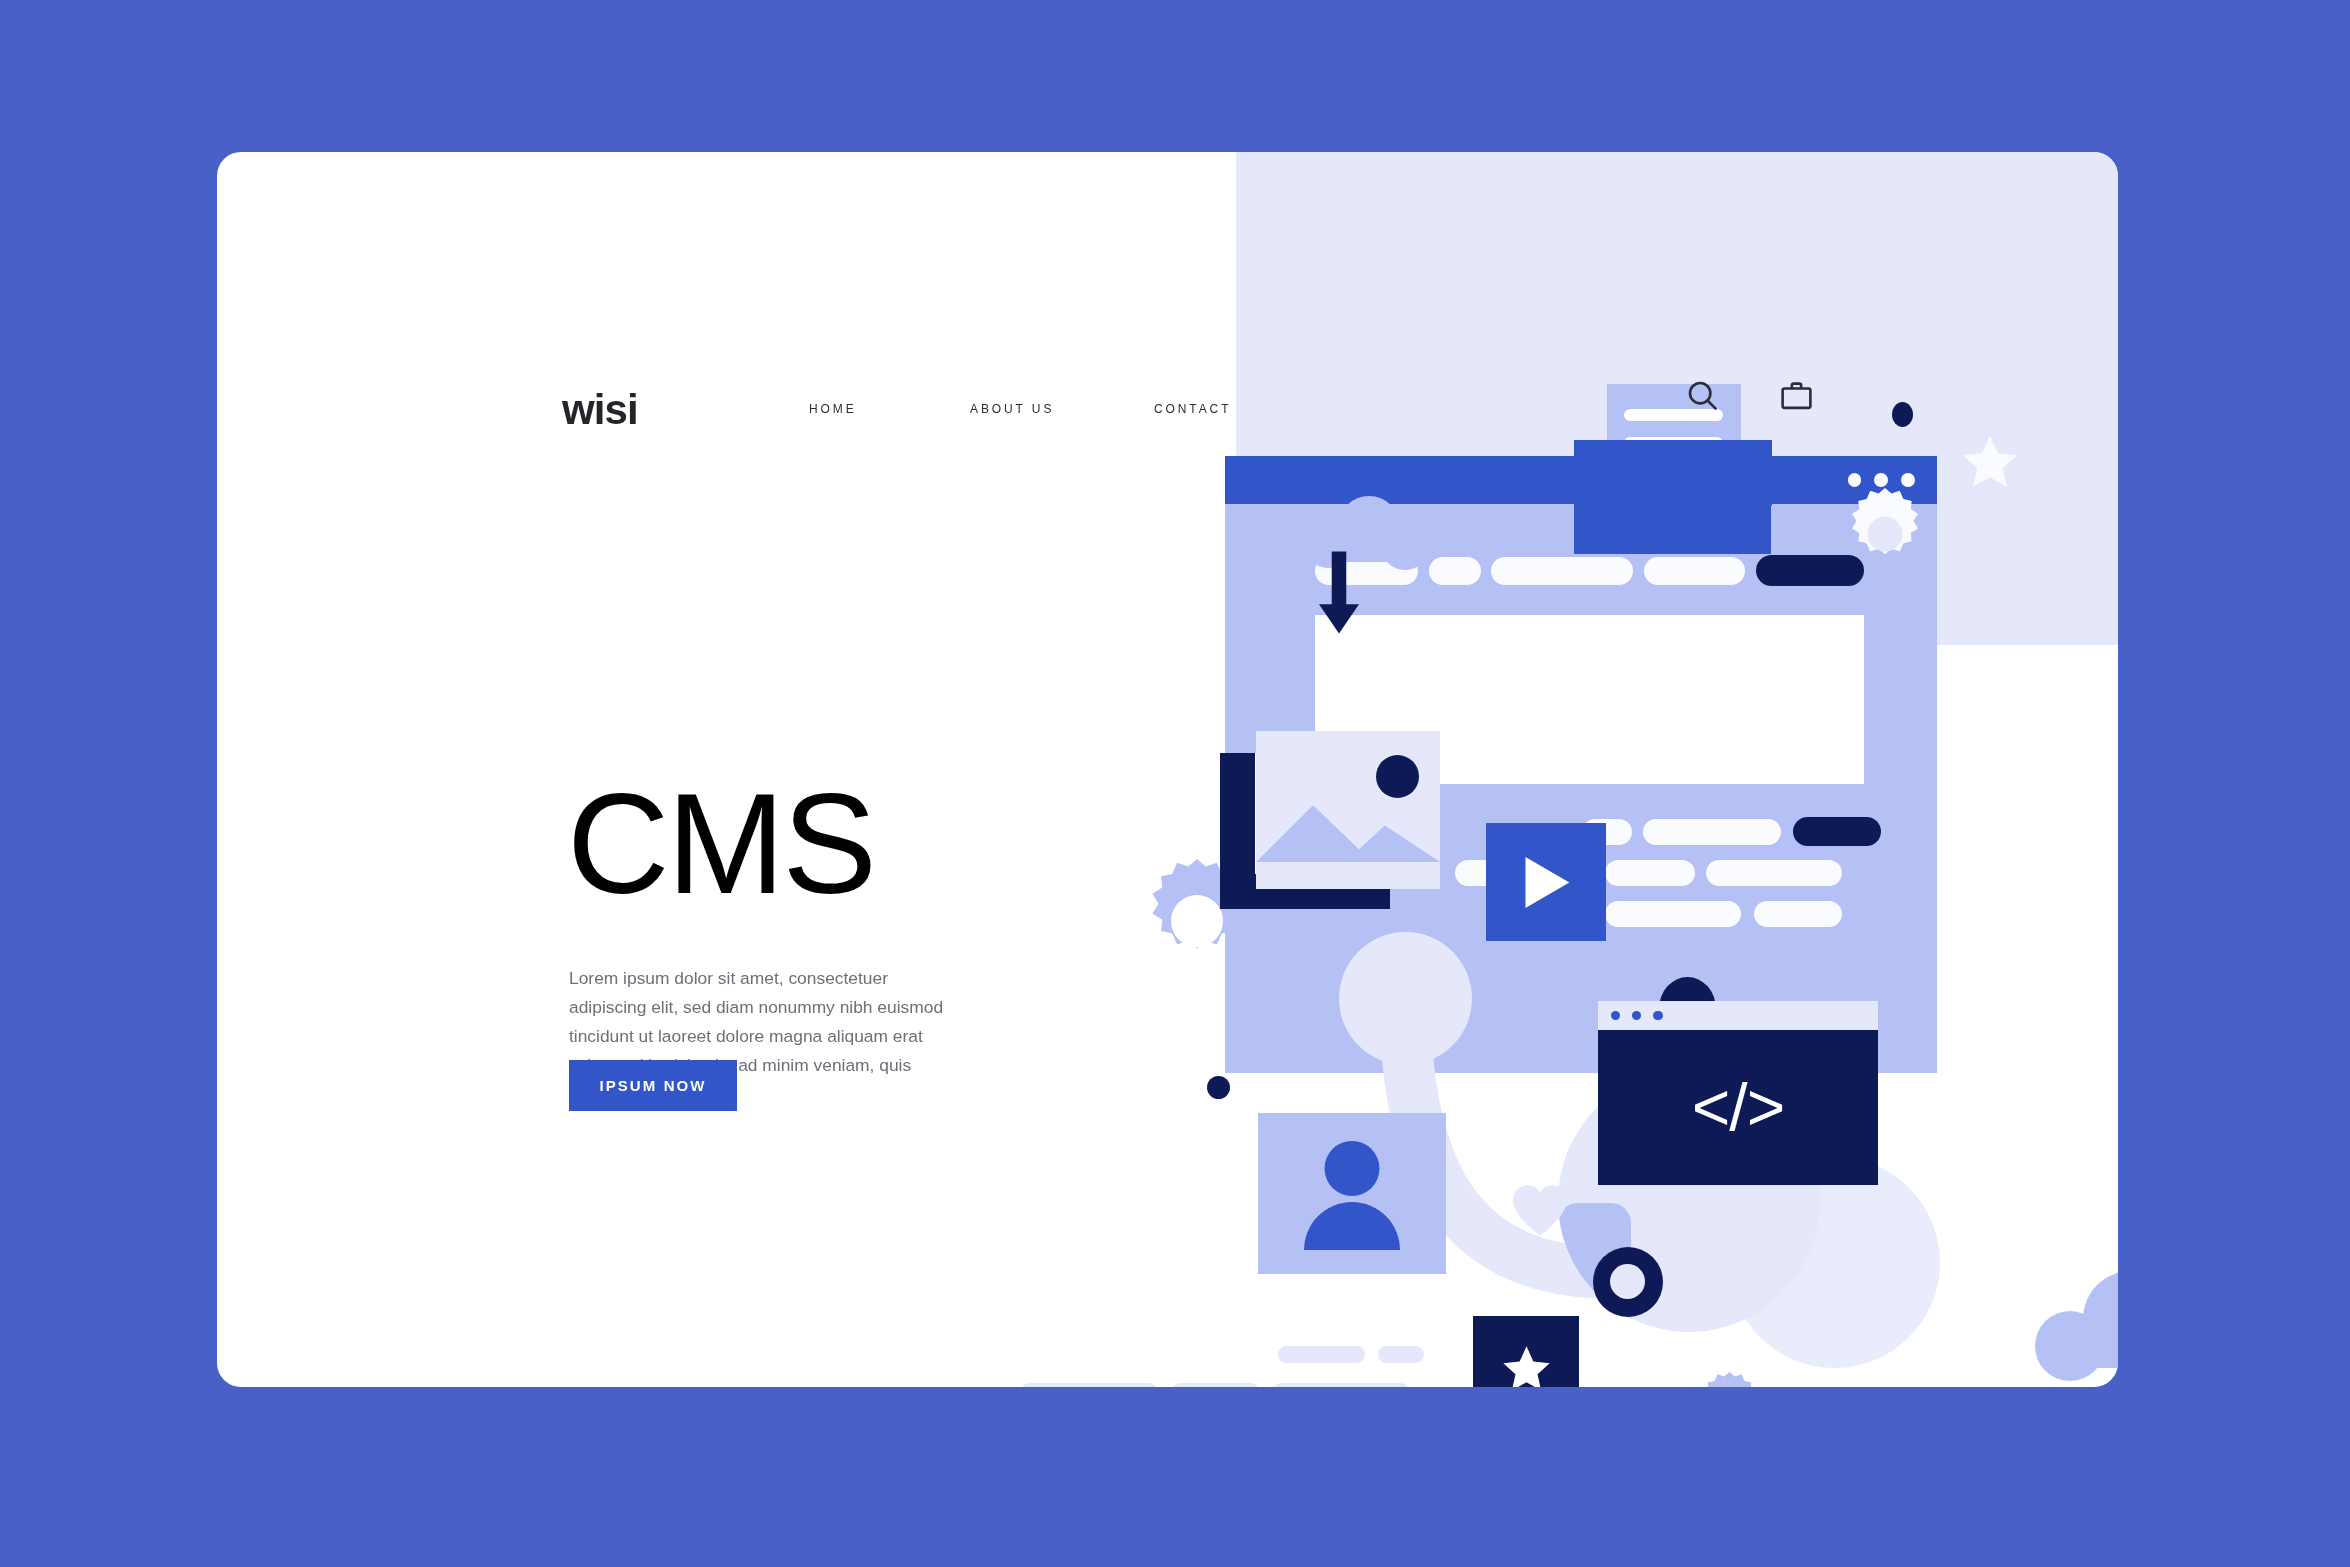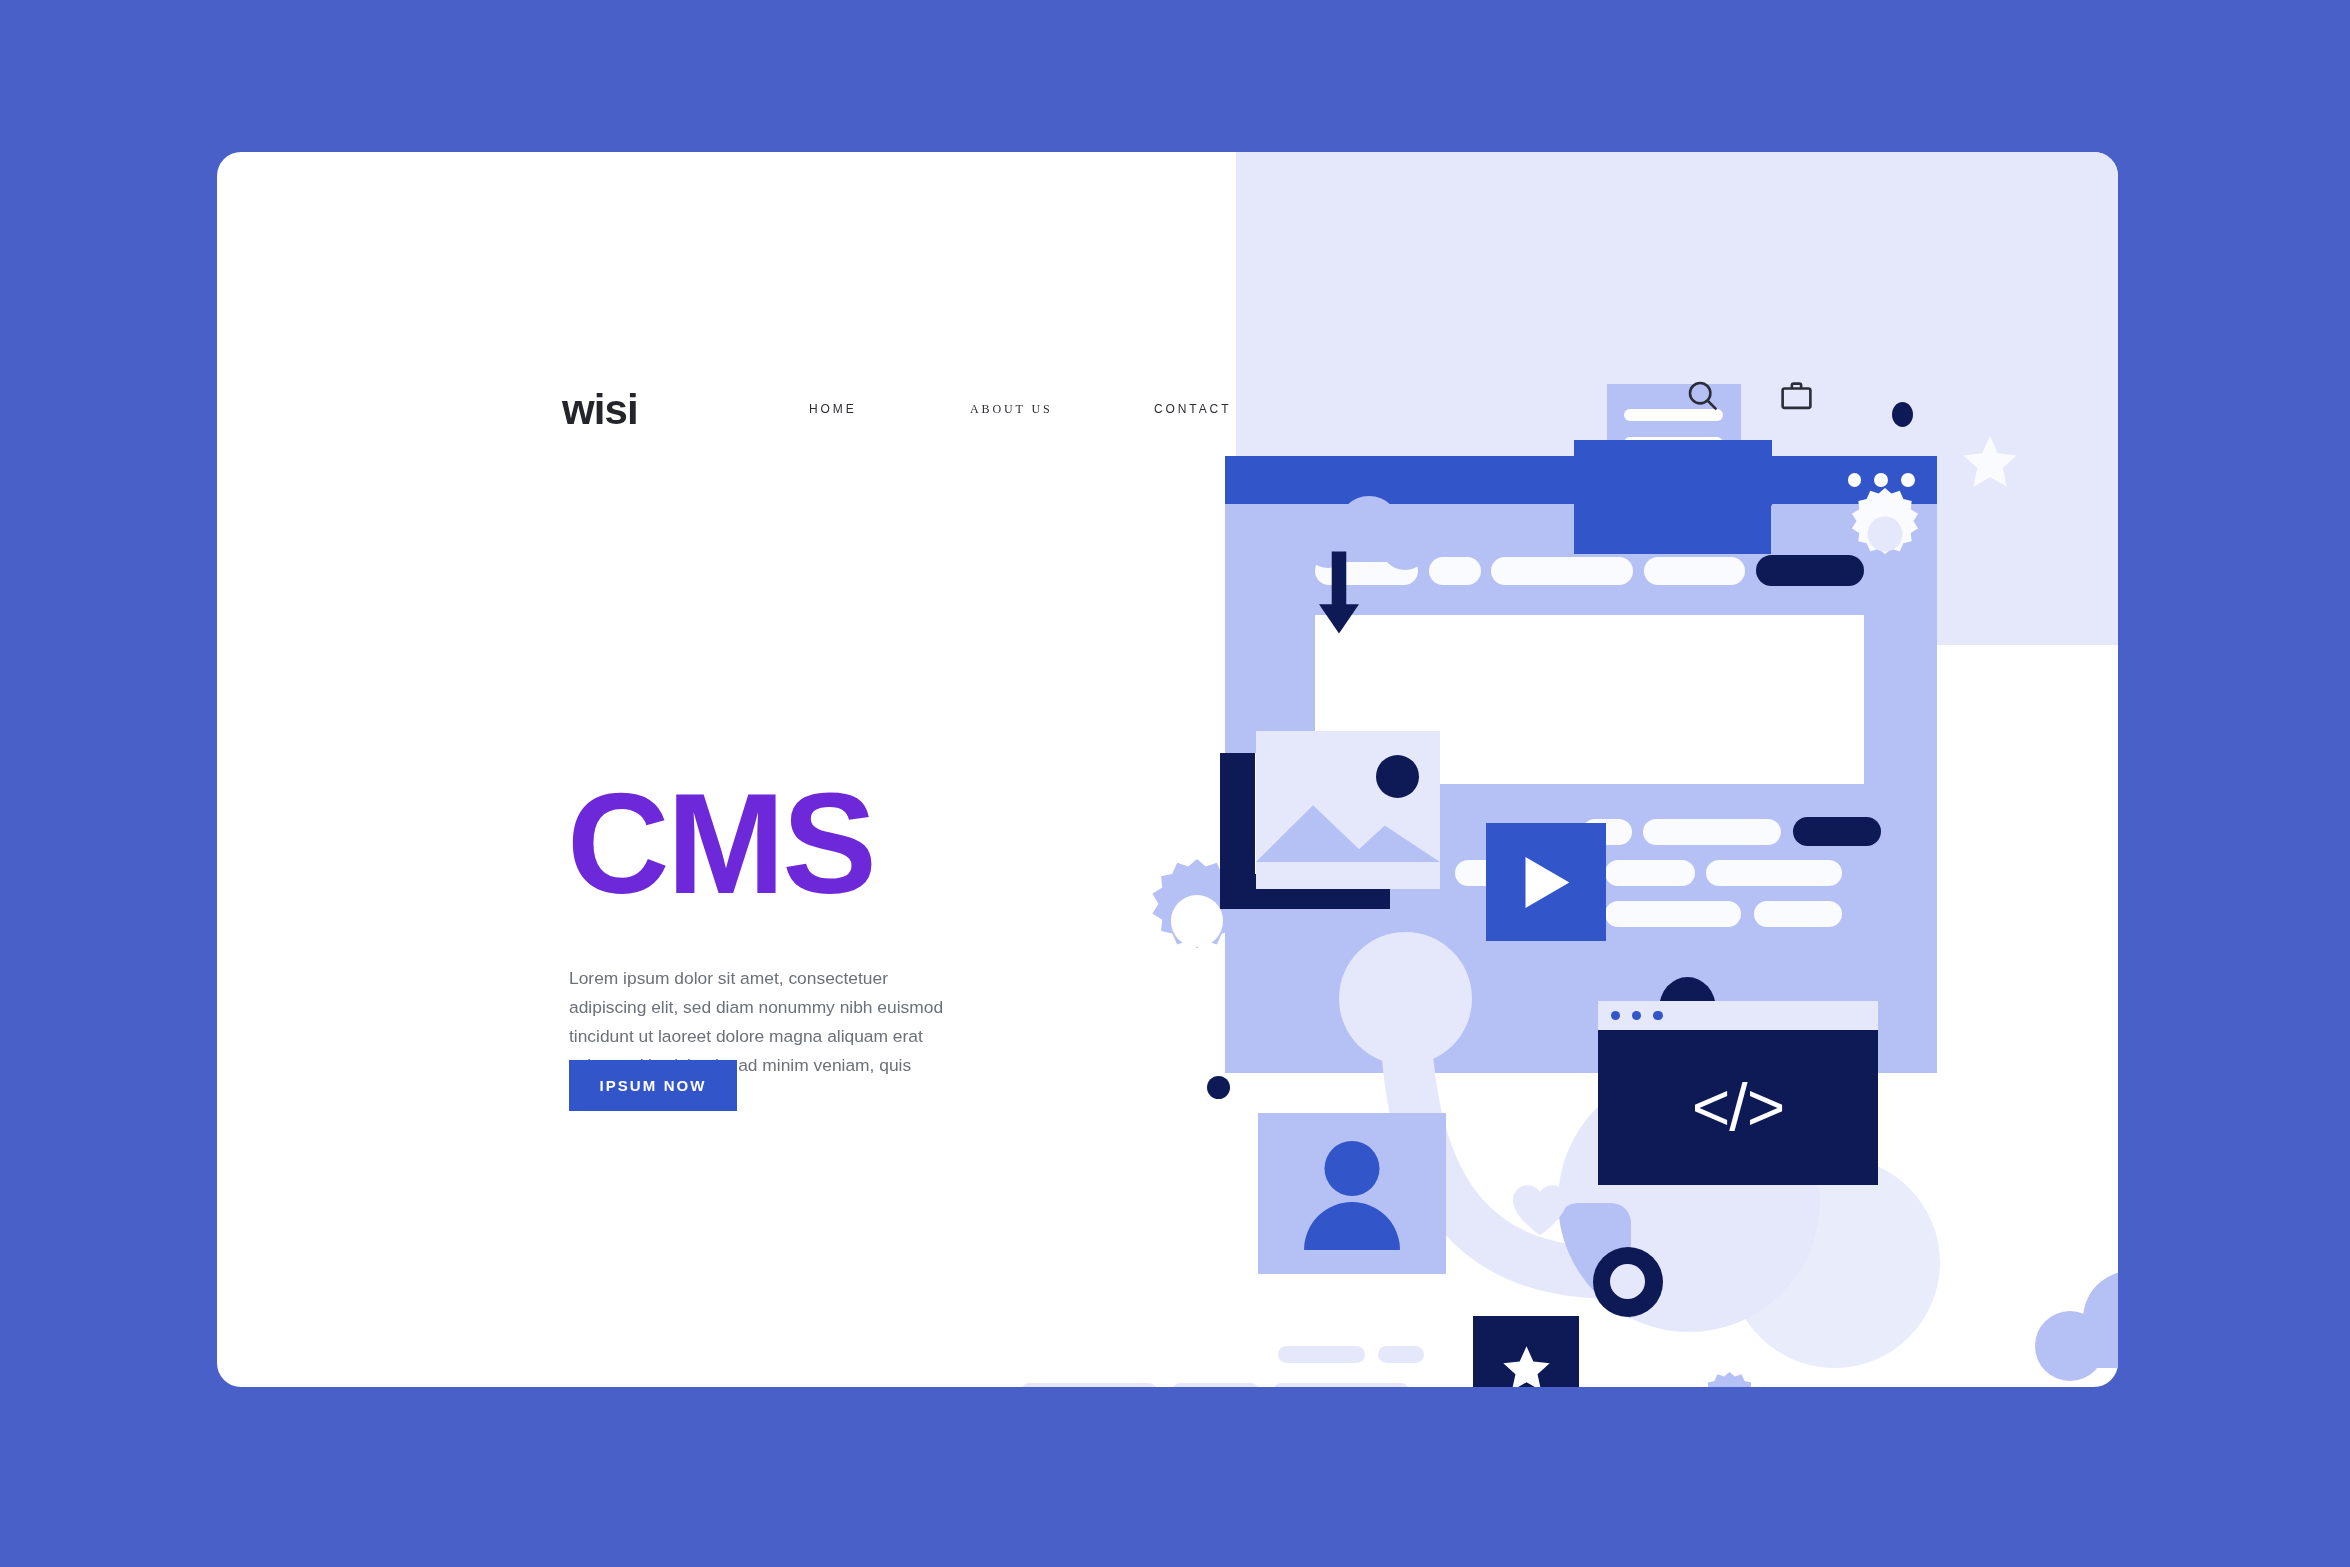--- a/index.html
+++ b/index.html
@@ -27,30 +27,30 @@
   .brand{
     position:absolute;left:345px;top:234px;
     font-size:42px;font-weight:bold;color:#23252b;letter-spacing:-0.9px;
   }
   .nav{position:absolute;left:592px;top:250px;display:flex;gap:0;}
   .nav a{
     font-size:12px;letter-spacing:2.9px;color:#2b2d33;
     text-decoration:none;font-weight:500;display:block;
   }
   .nav .n0{width:161px;}
-  .nav .n1{width:184px;font-family:Liberation Serif, serif;}
+  .nav .n1{width:184px;}
   .nav .n2{width:165px;}
 
   .hdr-icons{position:absolute;right:303px;top:225px;display:flex;gap:57px;align-items:center;}
   .hdr-icons svg{display:block;}
 
   
   .hero-title{
     position:absolute;left:350px;top:526px;
-    font-size:142px;line-height:1;font-weight:bold;color:#6d28d9;letter-spacing:-2.8px;
+    font-size:142px;line-height:1;font-weight:normal;color:#000000;letter-spacing:-2.8px;
   }
   .hero-sub{
     position:absolute;left:352px;top:732px;
     font-size:31px;font-weight:bold;letter-spacing:1.7px;color:#3558bd;
   }
   .hero-body{
     position:absolute;left:352px;top:795px;width:397px;
     font-size:17.4px;line-height:1.65;color:#6c7079;
   }
   .cta{

